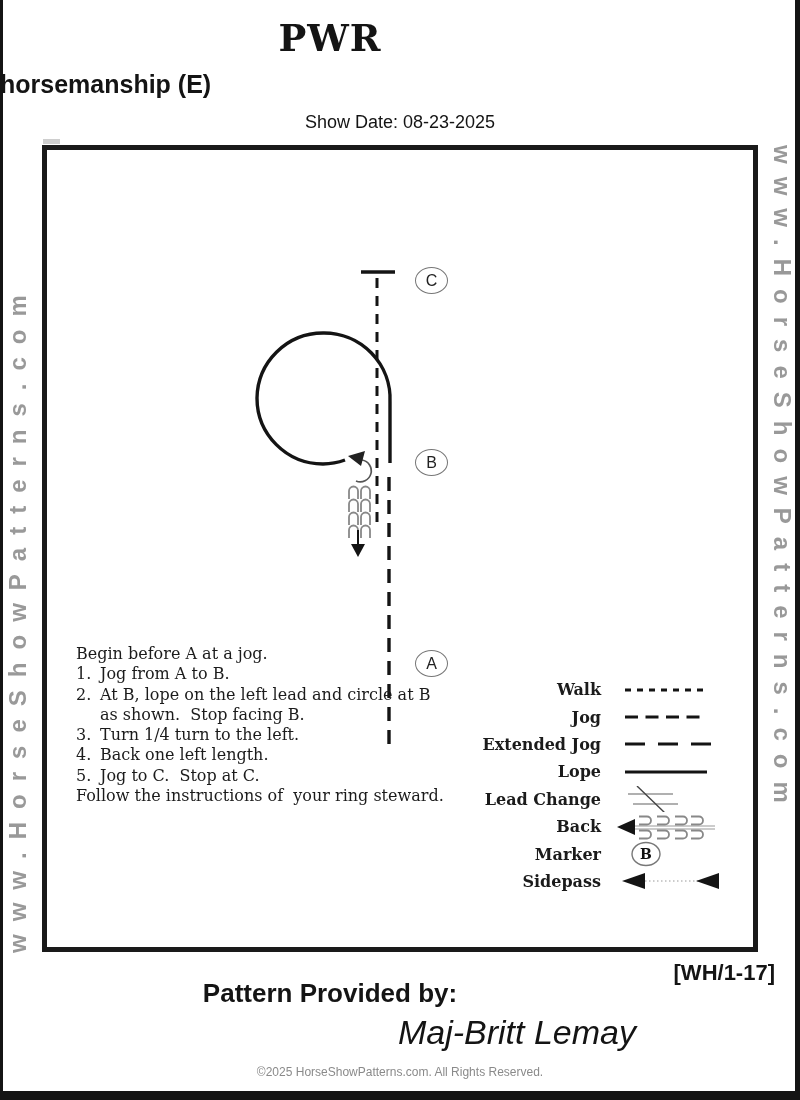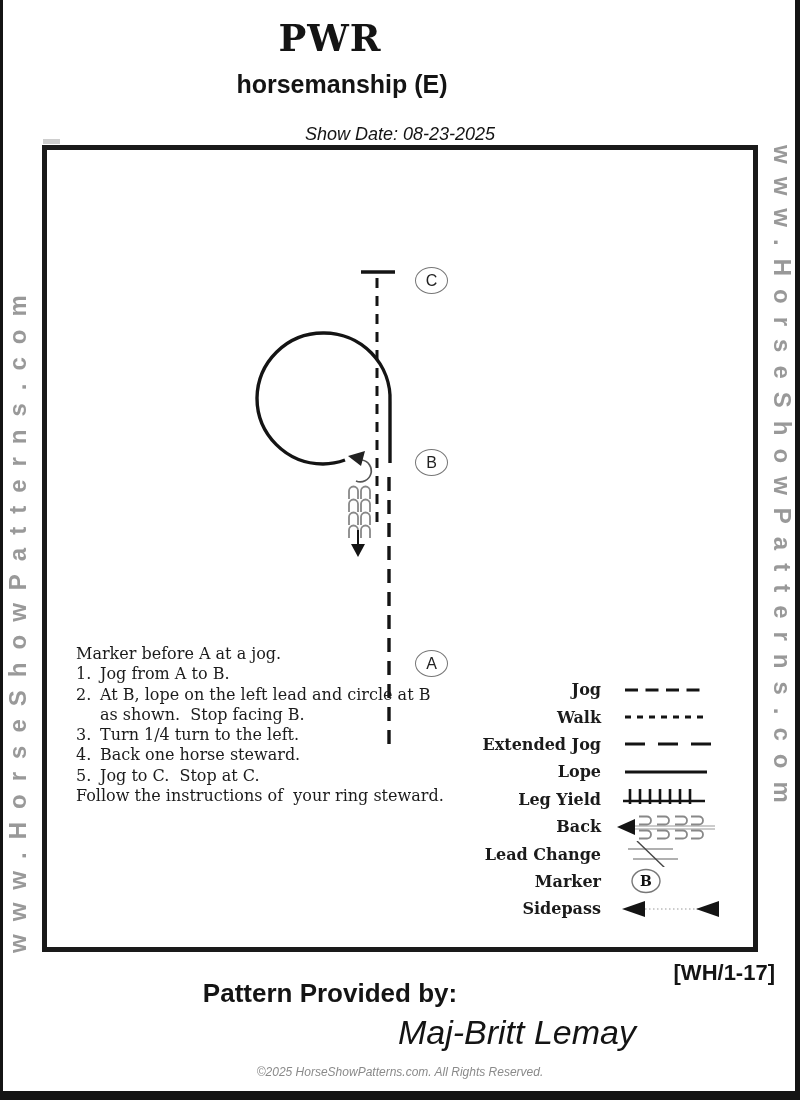--- a/index.html
+++ b/index.html
@@ -12,26 +12,26 @@
   .edge-left  { left:0; top:0; width:3px; height:1100px; }
   .edge-right { right:0; top:0; width:5px; height:1100px; }
   .edge-bottom{ left:0; bottom:0; width:800px; height:9px; }
 
   .title {
     position:absolute; top:16px; left:0; width:660px; text-align:center;
     font-family:"DejaVu Serif","Liberation Serif",serif; font-weight:bold;
     font-size:37px; letter-spacing:1px;
   }
   .subtitle {
-    position:absolute; top:70px; left:0; width:684px; text-align:center;
+    position:absolute; top:70px; left:0; width:684px; 
     font-weight:bold; font-size:25px;
   }
   .showdate {
-    position:absolute; top:124px; left:0; width:800px; text-align:center;
-    font-style:italic; font-size:18px;
+    position:absolute; top:112px; left:0; width:800px; text-align:center;
+    font-size:18px;
   }
 
   .pattern-box {
     position:absolute; left:42px; top:145px; width:716px; height:807px;
     border:5px solid #1a1a1a; background:#fff;
   }
   .micro-smudge {
     position:absolute; left:43px; top:139px; width:17px; height:5px;
     background:#b9b9b9; opacity:.7;
   }
@@ -78,21 +78,21 @@
   .provided-label {
     position:absolute; top:978px; left:0; width:660px; text-align:center;
     font-weight:bold; font-size:26px;
   }
   .provided-name {
     position:absolute; top:1013px; left:0; width:636px; text-align:right;
     font-style:italic; font-size:34px;
   }
   .copyright {
     position:absolute; top:1065px; left:0; width:800px; text-align:center;
-    font-style:italic; font-size:12px; color:#8a8a8a;
+    font-size:12px; color:#8a8a8a;
   }
 </style>
 </head>
 <body>
 
 <div class="page">
 
   <div class="edge edge-left"></div>
   <div class="edge edge-right"></div>
   <div class="edge edge-bottom"></div>
@@ -139,96 +139,90 @@
     <span>C</span>
   </div>
   <div class="marker" style="left:415px; top:449px;">
     <span>B</span>
   </div>
   <div class="marker" style="left:415px; top:650px;">
     <span>A</span>
   </div>
 
   <div class="instructions">
-    <div>Marker before A at a jog.</div>
+    <div>Begin before A at a jog.</div>
     <div class="step">
       <span class="step-num">1.</span>
       <span class="step-text">Jog from A to B.</span>
     </div>
     <div class="step">
       <span class="step-num">2.</span>
       <span class="step-text">At B, lope on the left lead and circle at B as shown.  Stop facing B.</span>
     </div>
     <div class="step">
       <span class="step-num">3.</span>
       <span class="step-text">Turn 1/4 turn to the left.</span>
     </div>
     <div class="step">
       <span class="step-num">4.</span>
-      <span class="step-text">Back one horse steward.</span>
+      <span class="step-text">Back one left length.</span>
     </div>
     <div class="step">
       <span class="step-num">5.</span>
       <span class="step-text">Jog to C.  Stop at C.</span>
     </div>
     <div class="follow-note">Follow the instructions of  your ring steward.</div>
   </div>
 
   <div class="legend">
 
     <div class="legend-row">
+      <div class="legend-label">Walk</div>
+      <div class="legend-symbol">
+        <svg width="122" height="26" viewBox="0 0 122 26">
+          <line x1="8" y1="13" x2="90" y2="13" stroke="#141414" stroke-width="3" stroke-dasharray="6 6"></line>
+        </svg>
+      </div>
+    </div>
+
+    <div class="legend-row">
       <div class="legend-label">Jog</div>
       <div class="legend-symbol">
         <svg width="122" height="26" viewBox="0 0 122 26">
           <line x1="8" y1="13" x2="90" y2="13" stroke="#141414" stroke-width="3" stroke-dasharray="13 7.5"></line>
         </svg>
       </div>
     </div>
 
     <div class="legend-row">
-      <div class="legend-label">Walk</div>
-      <div class="legend-symbol">
-        <svg width="122" height="26" viewBox="0 0 122 26">
-          <line x1="8" y1="13" x2="90" y2="13" stroke="#141414" stroke-width="3" stroke-dasharray="6 6"></line>
-        </svg>
-      </div>
-    </div>
-
-    <div class="legend-row">
       <div class="legend-label">Extended Jog</div>
       <div class="legend-symbol">
         <svg width="122" height="26" viewBox="0 0 122 26">
           <line x1="8" y1="13" x2="94" y2="13" stroke="#141414" stroke-width="3.2" stroke-dasharray="20 13"></line>
         </svg>
       </div>
     </div>
 
     <div class="legend-row">
       <div class="legend-label">Lope</div>
       <div class="legend-symbol">
         <svg width="122" height="26" viewBox="0 0 122 26">
           <line x1="8" y1="13" x2="90" y2="13" stroke="#141414" stroke-width="3"></line>
         </svg>
       </div>
     </div>
 
-    <div class="legend-row">
-      <div class="legend-label">Leg Yield</div>
-      <div class="legend-symbol">
-        <svg width="122" height="26" viewBox="0 0 122 26">
-          <line x1="6" y1="15" x2="88" y2="15" stroke="#141414" stroke-width="2.6"></line>
-          <g stroke="#141414" stroke-width="2.6">
-            <line x1="13" y1="3" x2="13" y2="18"></line>
-              <line x1="23" y1="3" x2="23" y2="18"></line>
-            <line x1="33" y1="3" x2="33" y2="18"></line>
-              <line x1="43" y1="3" x2="43" y2="18"></line>
-            <line x1="53" y1="3" x2="53" y2="18"></line>
-              <line x1="63" y1="3" x2="63" y2="18"></line>
-            <line x1="73" y1="3" x2="73" y2="18"></line>
-          </g>
+
+    <div class="legend-row">
+      <div class="legend-label">Lead Change</div>
+      <div class="legend-symbol">
+        <svg width="122" height="26" viewBox="0 0 122 26">
+          <line x1="11" y1="8" x2="56" y2="8" stroke="#b0b0b0" stroke-width="2"></line>
+          <line x1="16" y1="18" x2="61" y2="18" stroke="#b0b0b0" stroke-width="2"></line>
+          <line x1="20" y1="0" x2="48" y2="27" stroke="#444" stroke-width="1.4"></line>
         </svg>
       </div>
     </div>
 
     <div class="legend-row">
       <div class="legend-label">Back</div>
       <div class="legend-symbol">
         <svg width="122" height="26" viewBox="0 0 122 26">
           <line x1="16" y1="12" x2="98" y2="12" stroke="#999" stroke-width="1.2"></line>
           <line x1="16" y1="15" x2="98" y2="15" stroke="#999" stroke-width="1.2"></line>
@@ -241,31 +235,20 @@
             <path d="M 22 16.5 L 30 16.5 A 4 4 0 0 1 30 24.5 L 22 24.5"></path>
             <path d="M 40 16.5 L 48 16.5 A 4 4 0 0 1 48 24.5 L 40 24.5"></path>
             <path d="M 58 16.5 L 66 16.5 A 4 4 0 0 1 66 24.5 L 58 24.5"></path>
             <path d="M 74 16.5 L 82 16.5 A 4 4 0 0 1 82 24.5 L 74 24.5"></path>
           </g>
         </svg>
       </div>
     </div>
 
     <div class="legend-row">
-      <div class="legend-label">Lead Change</div>
-      <div class="legend-symbol">
-        <svg width="122" height="26" viewBox="0 0 122 26">
-          <line x1="11" y1="8" x2="56" y2="8" stroke="#b0b0b0" stroke-width="2"></line>
-          <line x1="16" y1="18" x2="61" y2="18" stroke="#b0b0b0" stroke-width="2"></line>
-          <line x1="20" y1="0" x2="48" y2="27" stroke="#444" stroke-width="1.4"></line>
-        </svg>
-      </div>
-    </div>
-
-    <div class="legend-row">
       <div class="legend-label">Marker</div>
       <div class="legend-symbol">
         <svg width="122" height="26" viewBox="0 0 122 26">
           <ellipse cx="29" cy="13" rx="14" ry="11.5" fill="none" stroke="#777" stroke-width="1.4"></ellipse>
           <text x="29" y="18" text-anchor="middle" font-family="DejaVu Serif, Liberation Serif, serif" font-weight="bold" font-size="14" fill="#111">B</text>
         </svg>
       </div>
     </div>
 
     <div class="legend-row">

